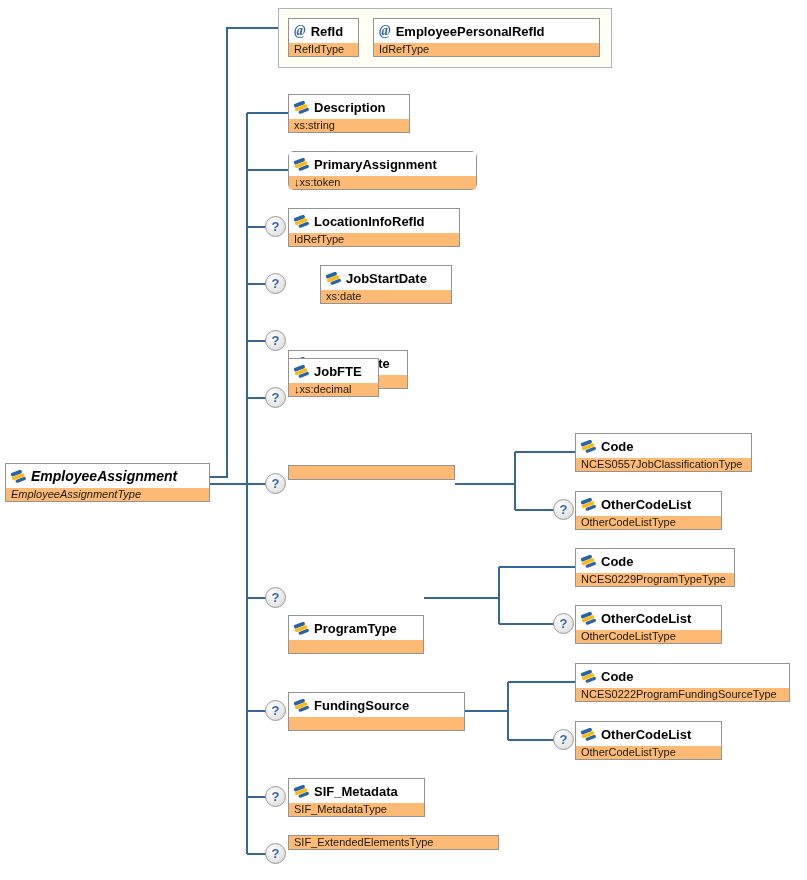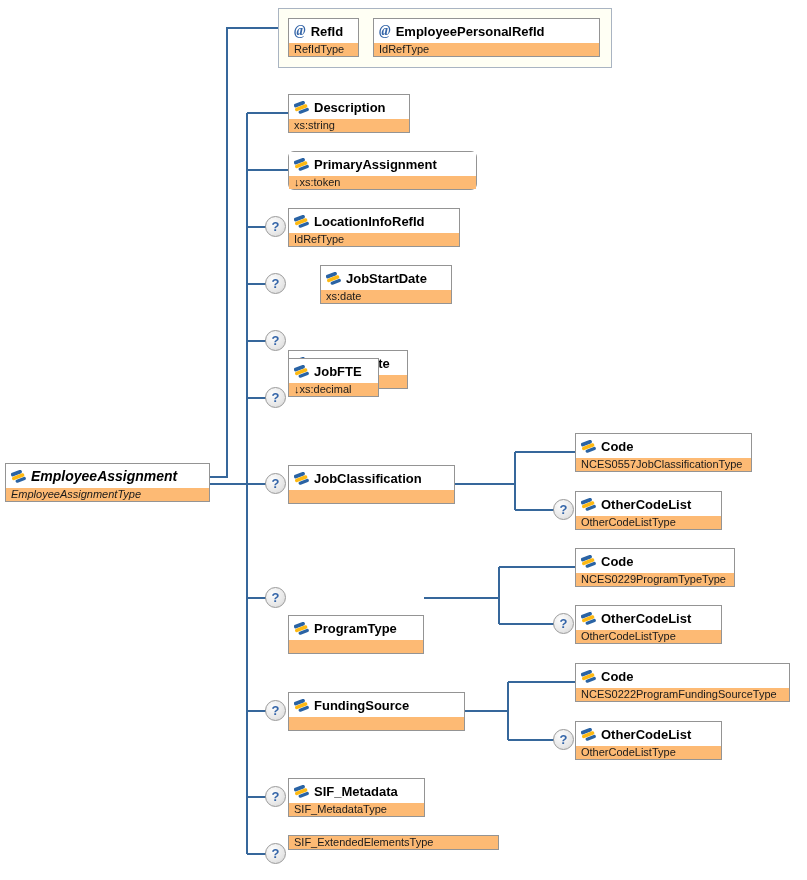--- a/index.html
+++ b/index.html
@@ -187,32 +187,20 @@
         <rect x="3" y="8.8" width="10.8" height="3.2" rx="1.6" fill="#2a63a4"></rect>
             </g>
           </svg>
         </span>
       <span>JobFTE</span>
       </div>
     <div class="ty">↓xs:decimal</div>
   </div>
 
   <div class="node" style="left:288px;top:465px;width:167px;">
-    <div class="t">
-        <span class="el-icon">
-      <svg width="15" height="13" viewBox="0 0 15 13">
-            <g transform="rotate(-21 7.5 6.5)">
-        <rect x="1" y="0.8" width="11.5" height="3.6" rx="1.8" fill="#2a63a4"></rect>
-        <rect x="0.6" y="4.8" width="13" height="3.6" rx="1.8" fill="#fdb913"></rect>
-        <rect x="3" y="8.8" width="10.8" height="3.2" rx="1.6" fill="#2a63a4"></rect>
-            </g>
-          </svg>
-        </span>
-      <span>JobClassification</span>
-      </div>
     <div class="ty"></div>
   </div>
 
   <div class="node" style="left:288px;top:579px;width:136px;margin-top:36px;">
     <div class="t">
         <span class="el-icon">
       <svg width="15" height="13" viewBox="0 0 15 13">
             <g transform="rotate(-21 7.5 6.5)">
         <rect x="1" y="0.8" width="11.5" height="3.6" rx="1.8" fill="#2a63a4"></rect>
         <rect x="0.6" y="4.8" width="13" height="3.6" rx="1.8" fill="#fdb913"></rect>

